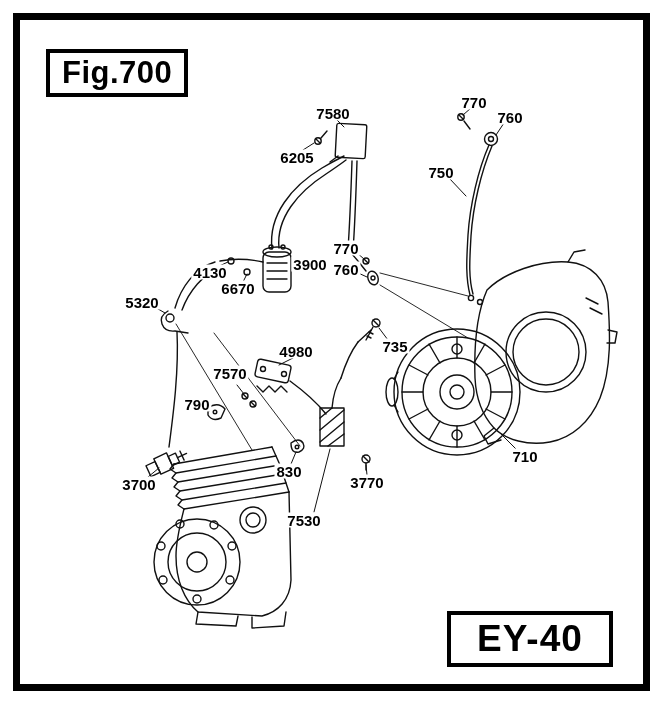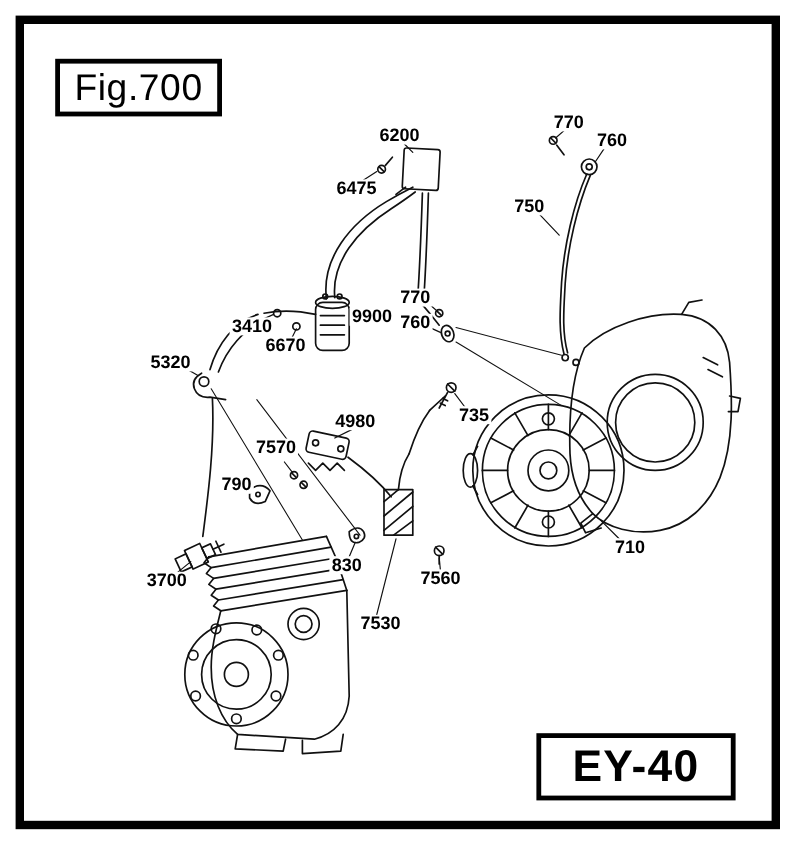--- a/index.html
+++ b/index.html
@@ -6,21 +6,21 @@
   .page{
     position:relative;width:663px;height:704px;background:#fff;
     font-family:"Liberation Sans",sans-serif;overflow:hidden;
   }
   .frame{
     position:absolute;left:13px;top:13px;right:13px;bottom:13px;
     border:7px solid #000;
   }
   .title-box{
     position:absolute;left:46px;top:49px;border:4px solid #000;
-    padding:2px 12px;font-size:31px;font-weight:400;letter-spacing:.5px;
+    padding:2px 12px;font-size:31px;font-weight:700;letter-spacing:.5px;
     background:#fff;z-index:5;color:#000;
   }
   .model-box{
     position:absolute;left:447px;top:611px;border:4px solid #000;
     padding:3px 26px;font-size:37px;font-weight:700;letter-spacing:1px;
     background:#fff;z-index:5;color:#000;
   }
   svg.diagram{position:absolute;left:0;top:0;z-index:1;}
   .part-label{
     position:absolute;transform:translate(-50%,-50%);
@@ -234,34 +234,34 @@
       <line x1="237" y1="385" x2="244" y2="394"></line>
       <line x1="203" y1="409" x2="209" y2="411"></line>
       <line x1="291" y1="464" x2="296" y2="452"></line>
       <line x1="367" y1="475" x2="366" y2="465"></line>
       <line x1="517" y1="450" x2="500" y2="433"></line>
       <line x1="148" y1="477" x2="159" y2="468"></line>
       <line x1="314" y1="512" x2="330" y2="449"></line>
     </g>
   </svg>
 
-  <div class="part-label" style="left:333px;top:113px">6200</div>
-  <div class="part-label" style="left:297px;top:157px">6475</div>
+  <div class="part-label" style="left:333px;top:113px">7580</div>
+  <div class="part-label" style="left:297px;top:157px">6205</div>
   <div class="part-label" style="left:474px;top:102px">770</div>
   <div class="part-label" style="left:510px;top:117px">760</div>
   <div class="part-label" style="left:441px;top:172px">750</div>
   <div class="part-label" style="left:346px;top:248px">770</div>
-  <div class="part-label" style="left:210px;top:272px">3410</div>
-  <div class="part-label" style="left:310px;top:264px">9900</div>
+  <div class="part-label" style="left:210px;top:272px">4130</div>
+  <div class="part-label" style="left:310px;top:264px">3900</div>
   <div class="part-label" style="left:346px;top:269px">760</div>
   <div class="part-label" style="left:238px;top:288px">6670</div>
   <div class="part-label" style="left:142px;top:302px">5320</div>
   <div class="part-label" style="left:296px;top:351px">4980</div>
   <div class="part-label" style="left:395px;top:346px">735</div>
   <div class="part-label" style="left:230px;top:373px">7570</div>
   <div class="part-label" style="left:197px;top:404px">790</div>
   <div class="part-label" style="left:289px;top:471px">830</div>
-  <div class="part-label" style="left:367px;top:482px">7560</div>
+  <div class="part-label" style="left:367px;top:482px">3770</div>
   <div class="part-label" style="left:525px;top:456px">710</div>
   <div class="part-label" style="left:139px;top:484px">3700</div>
-  <div class="part-label" style="left:317px;top:520px">7530</div>
+  <div class="part-label" style="left:304px;top:520px">7530</div>
 
 </div>
 
 </body></html>

